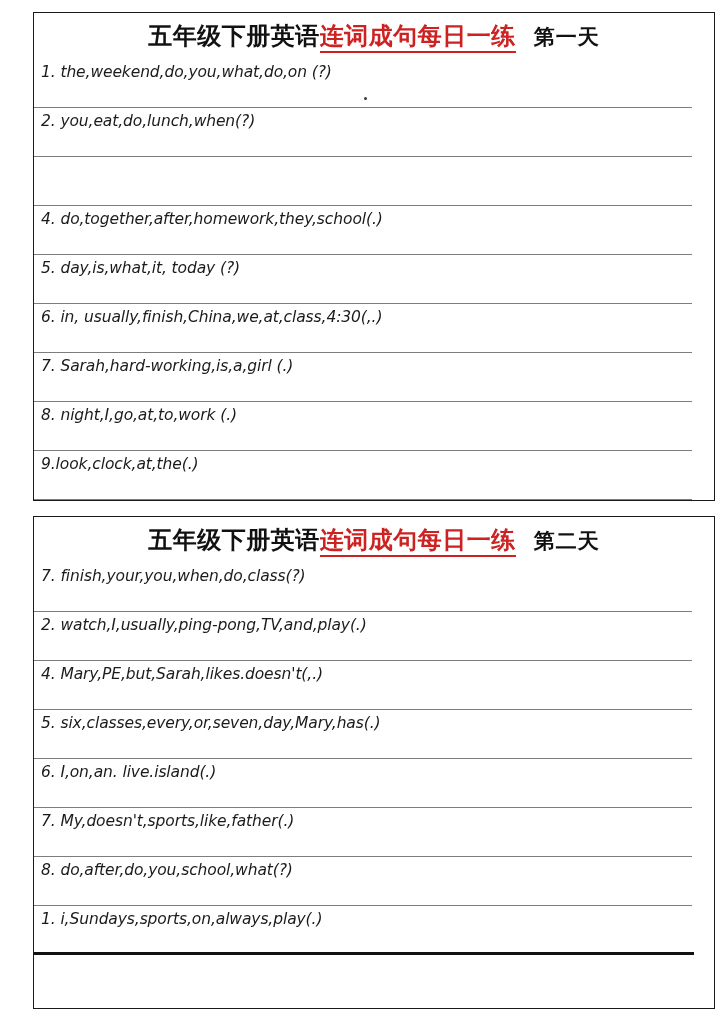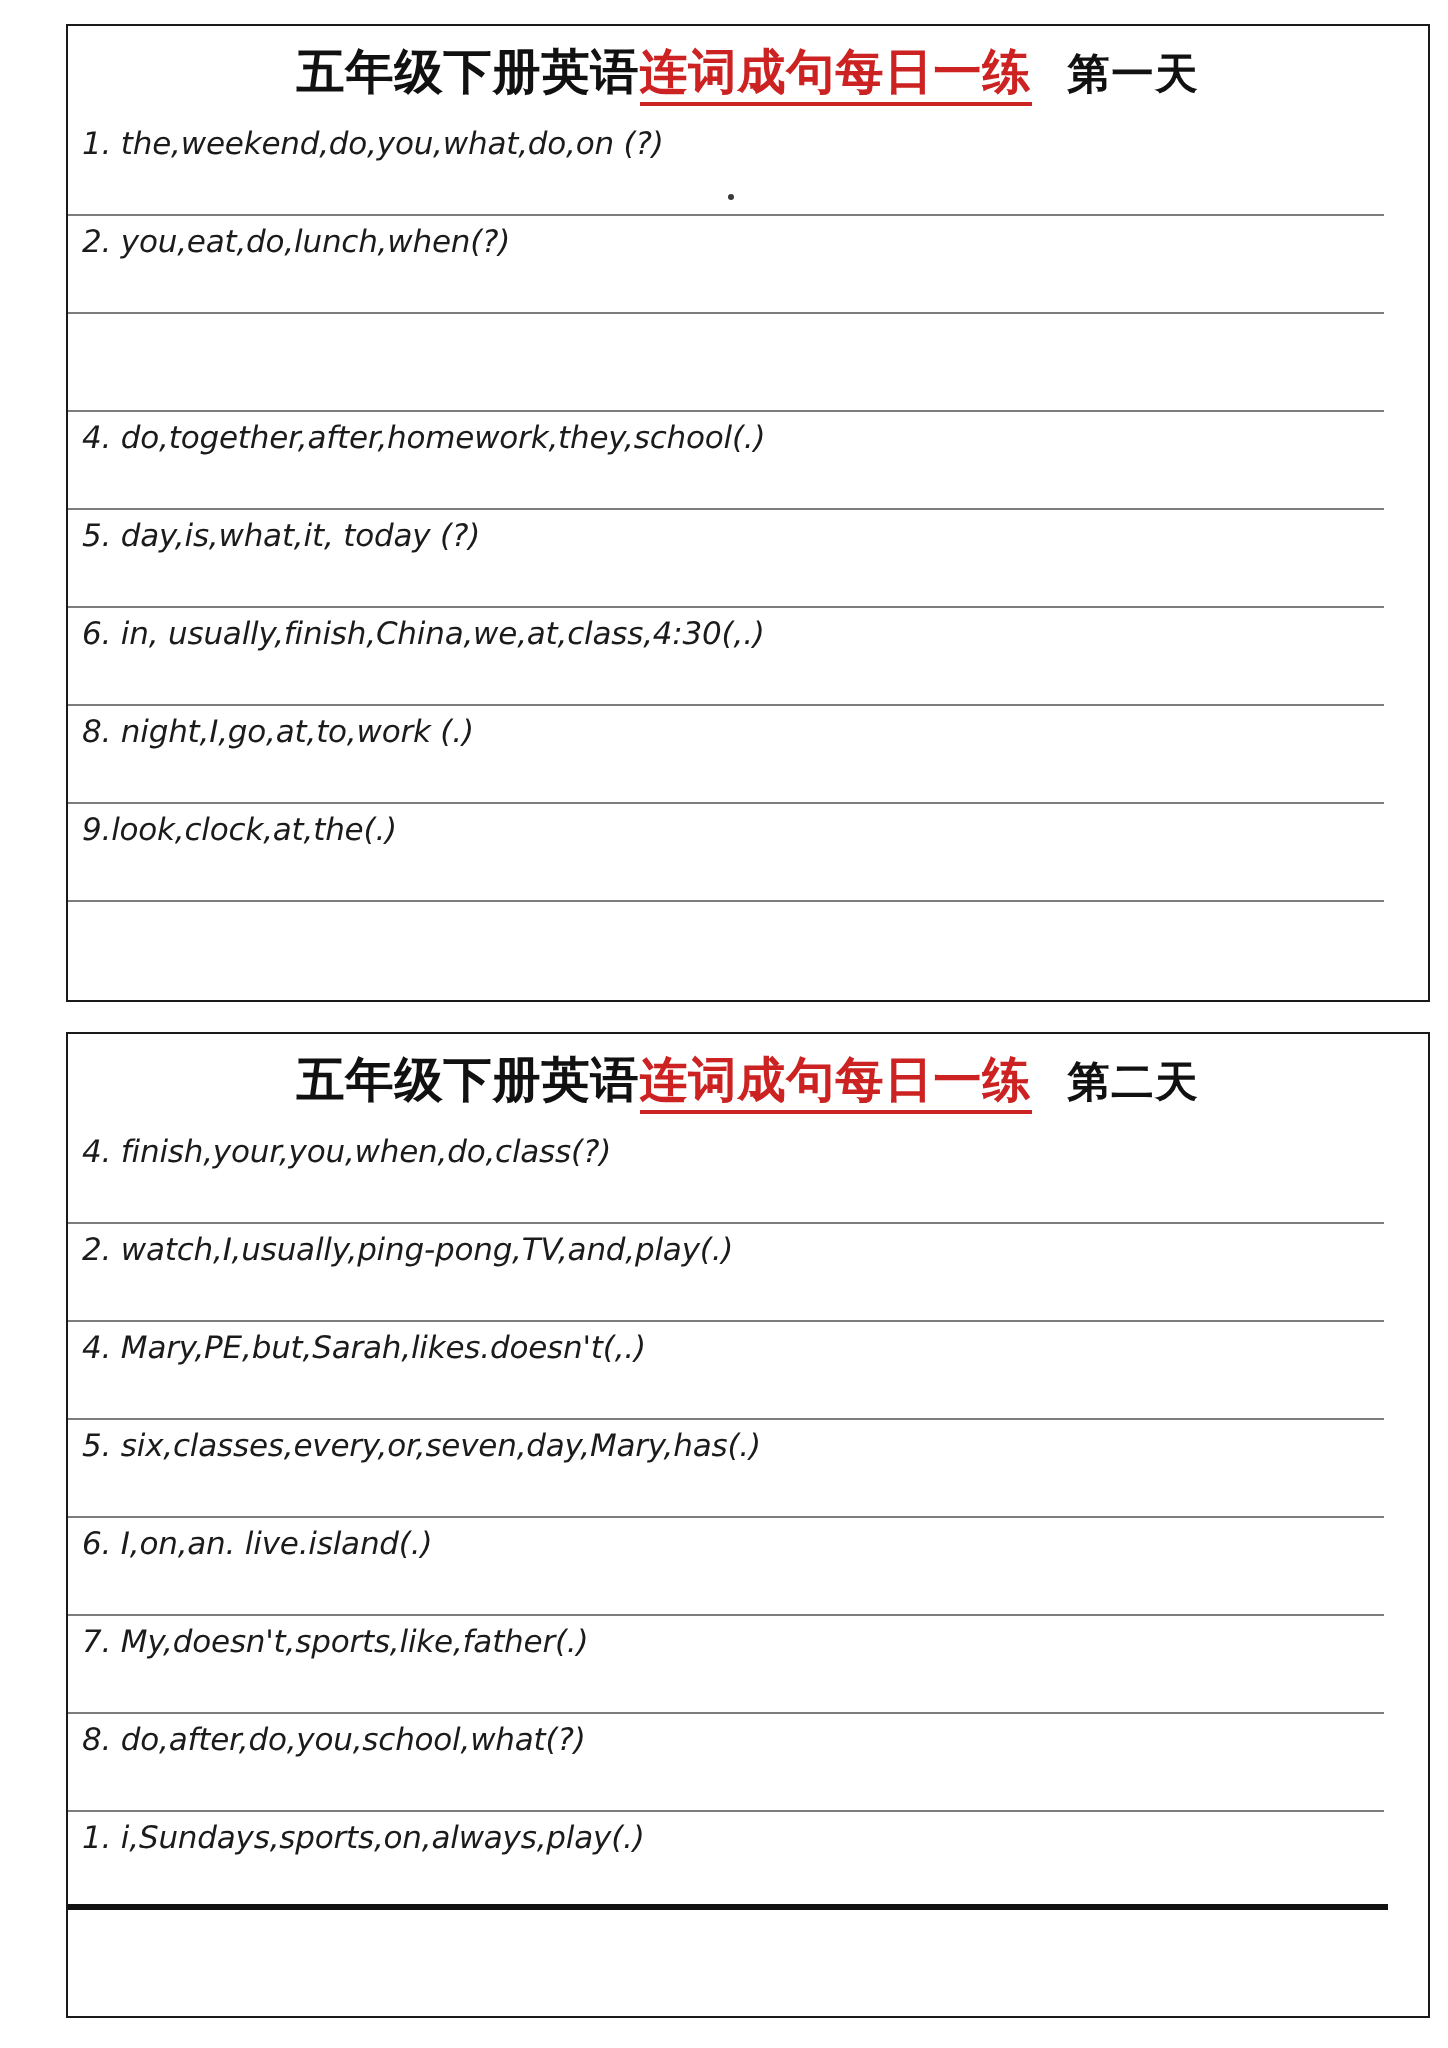--- a/index.html
+++ b/index.html
@@ -148,38 +148,42 @@
       </div>
       <div class="q-row">
         <div class="q-text">5. day,is,what,it, today (?)</div>
         <div class="answer-line"></div>
       </div>
       <div class="q-row">
         <div class="q-text">6. in, usually,finish,China,we,at,class,4:30(,.)</div>
         <div class="answer-line"></div>
       </div>
       <div class="q-row">
+        <div class="q-text">7. Sarah,hard-working,is,a,girl (.)</div>
+        <div class="answer-line"></div>
+      </div>
+      <div class="q-row">
         <div class="q-text">8. night,I,go,at,to,work (.)</div>
         <div class="answer-line"></div>
       </div>
       <div class="q-row">
         <div class="q-text">9.look,clock,at,the(.)</div>
         <div class="answer-line"></div>
       </div>
     </div>
   </section>
 
   <section class="worksheet" id="worksheet-2">
     <div class="sheet-header">
       <span class="title-black">五年级下册英语</span><span class="title-red">连词成句每日一练</span><span class="title-day">第二天</span>
     </div>
 
     <div class="questions">
       <div class="q-row">
-        <div class="q-text">4. finish,your,you,when,do,class(?)</div>
+        <div class="q-text">7. finish,your,you,when,do,class(?)</div>
         <div class="answer-line"></div>
       </div>
       <div class="q-row">
         <div class="q-text">2. watch,I,usually,ping-pong,TV,and,play(.)</div>
         <div class="answer-line"></div>
       </div>
       <div class="q-row">
         <div class="q-text">4. Mary,PE,but,Sarah,likes.doesn't(,.)</div>
         <div class="answer-line"></div>
       </div>

